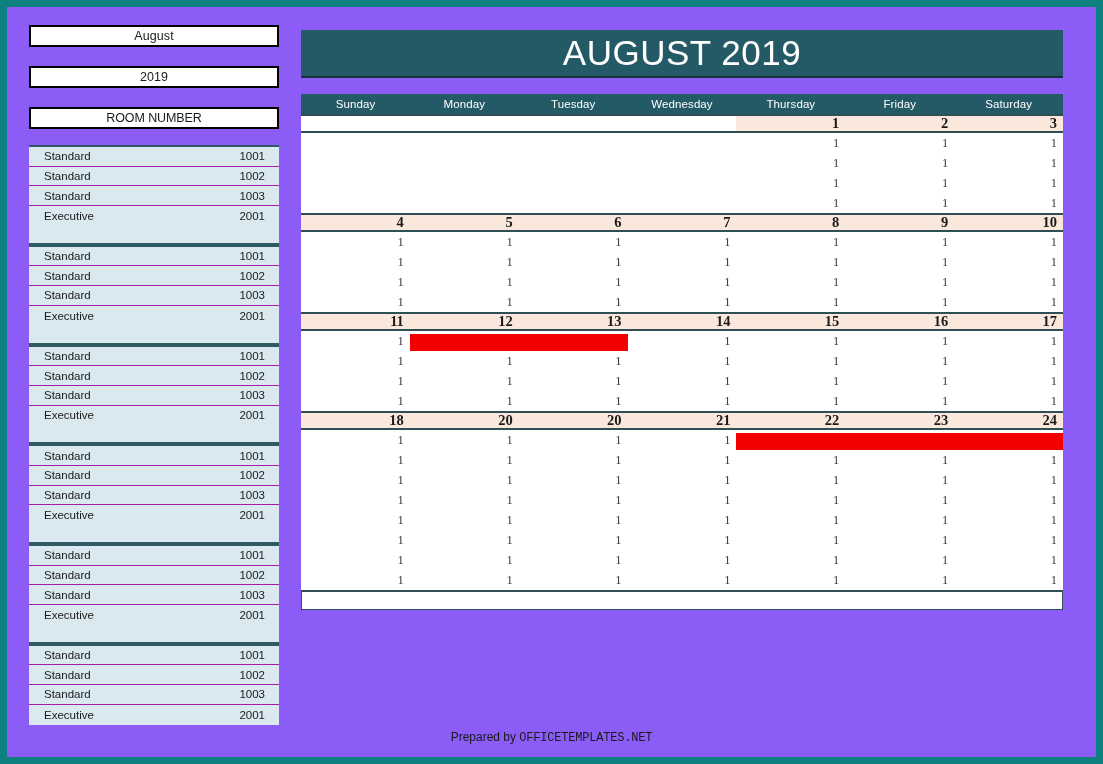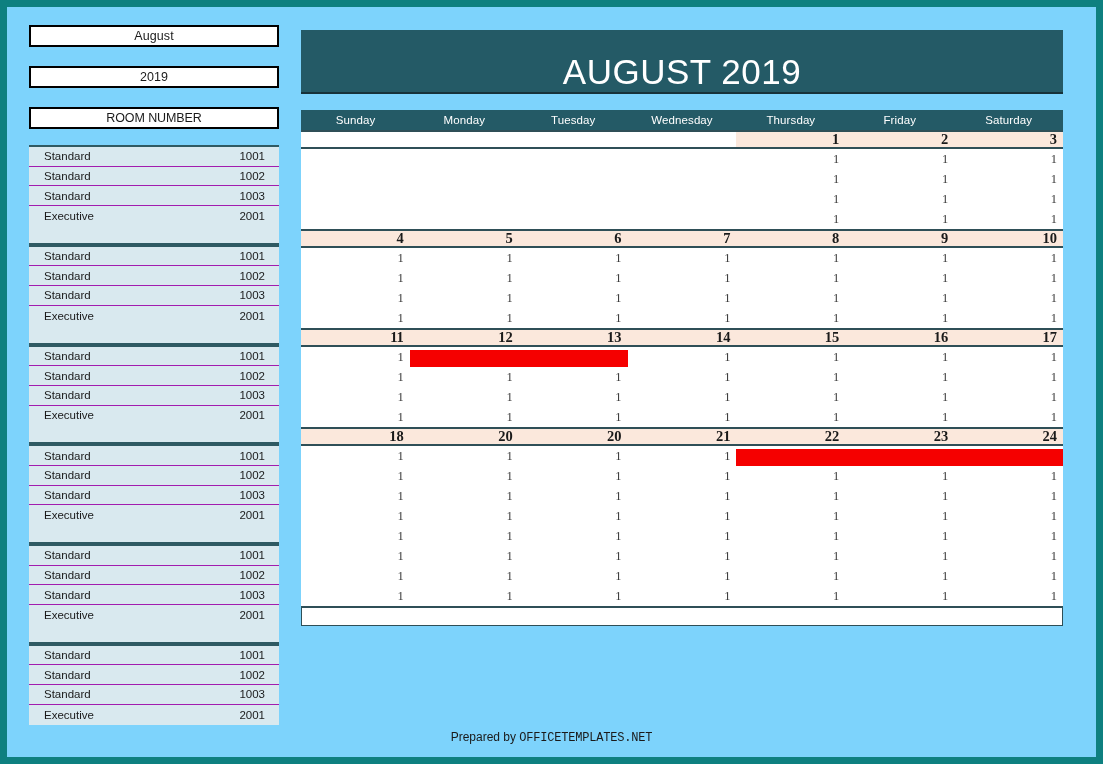--- a/index.html
+++ b/index.html
@@ -11,21 +11,21 @@
   }
   body {
     font-family: "Liberation Sans", sans-serif;
     color: #1a1a1a;
   }
 
   .page {
     position: relative;
     width: 1103px;
     height: 764px;
-    background: #7dd3fc;
+    background: #8b5cf6;
     border: 7px solid #0e8080;
     overflow: hidden;
   }
 
   
   .sidebar {
     position: absolute;
     left: 22px;
     top: 18px;
     width: 250px;
@@ -79,28 +79,28 @@
 
   
   .calendar {
     position: absolute;
     left: 294px;
     top: 23px;
     width: 762px;
   }
 
   .cal-title {
-    height: 64px;
+    height: 48px;
     background: #245a66;
     color: #ffffff;
     font-size: 35px;
     font-weight: normal;
     letter-spacing: 0.5px;
     display: flex;
-    align-items: flex-end;
+    align-items: center;
     justify-content: center;
     border-bottom: 2px solid #17323a;
   }
 
   .dow-row {
     margin-top: 16px;
     height: 20px;
     background: #245a66;
     display: flex;
   }

